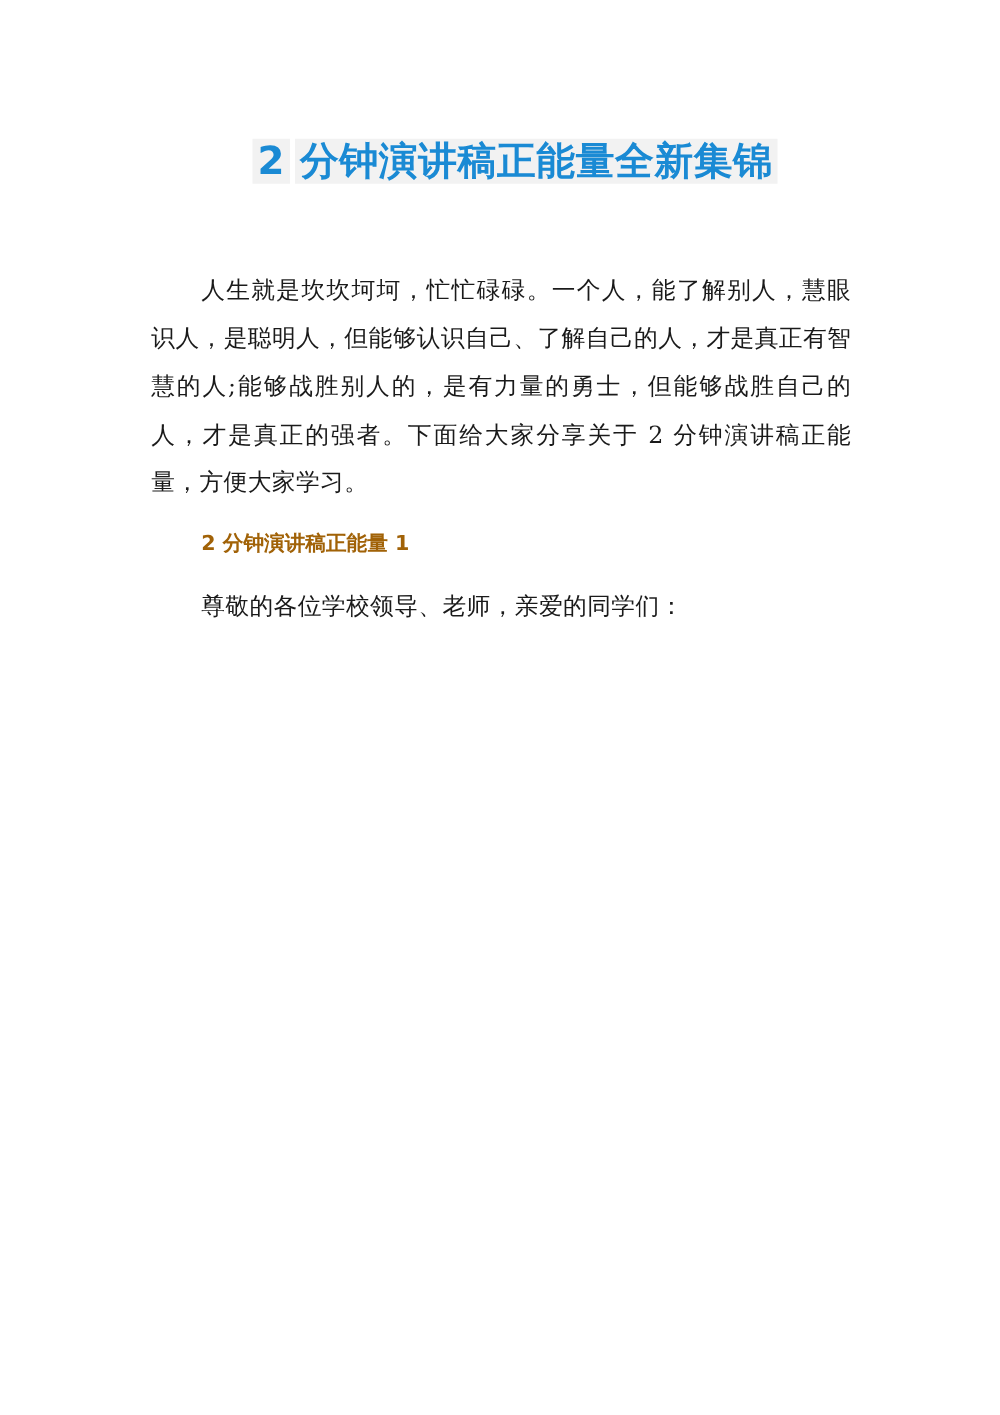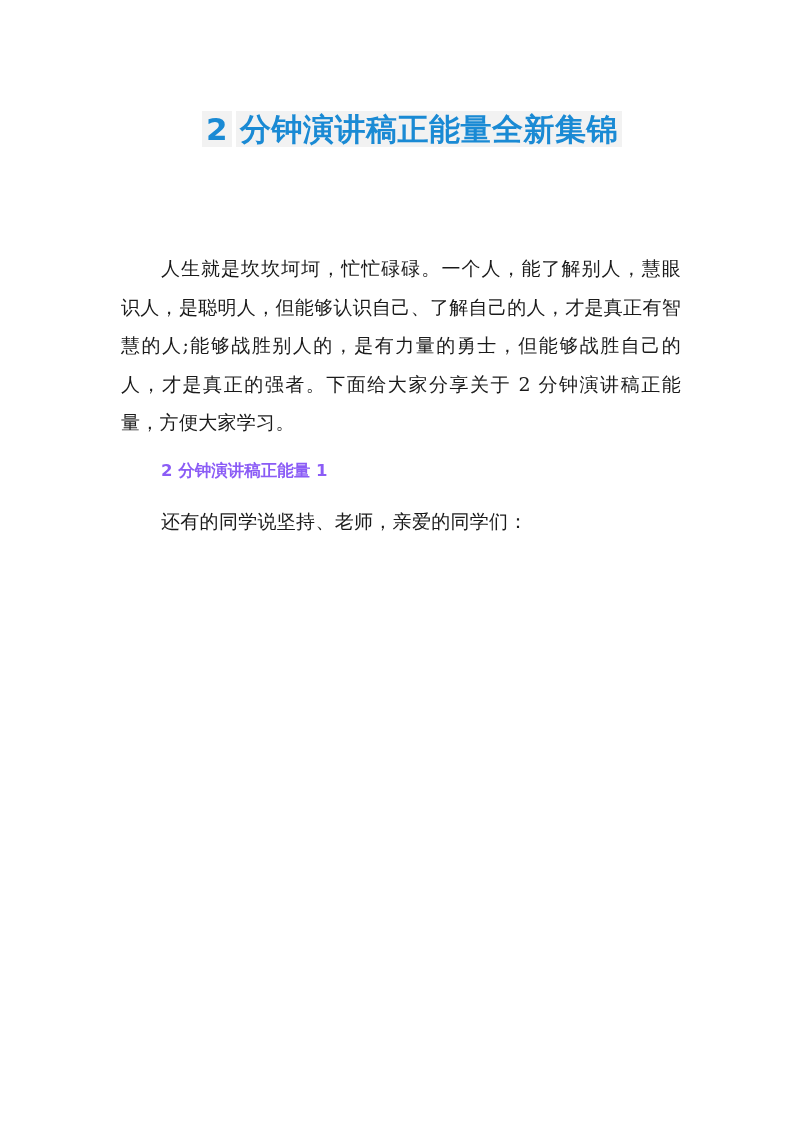--- a/index.html
+++ b/index.html
@@ -44,35 +44,34 @@
     .title .txt {
       background: #f2f2f2;
       padding: 0 4px;
       margin-left: 4px;
     }
     .body {
       position: absolute;
       left: 121px;
       top: 213px;
       width: 560px;
-      margin-top: 36px;
     }
     .para {
       font-size: 19px;
       line-height: 38.5px;
       margin: 0;
       text-indent: 40px;
       text-align: justify;
       letter-spacing: 0.3px;
     }
     .section-heading {
       font-family: "DejaVu Sans", "Liberation Sans", sans-serif;
       font-weight: bold;
       font-size: 16.5px;
-      color: #8b5cf6;
+      color: #a16207;
       line-height: 38px;
       margin: 10px 0 12px 0;
       padding-left: 40px;
     }
     .gap { height: 12px; }
     .gap-lg { height: 16px; }
   </style>
 </head>
 <body>
 
@@ -82,19 +81,19 @@
     <h1 class="title" style="margin:0;">
       <span class="num">2</span><span class="txt">分钟演讲稿正能量全新集锦</span>
     </h1>
   </div>
 
   <div class="body">
     <p class="para">人生就是坎坎坷坷，忙忙碌碌。一个人，能了解别人，慧眼识人，是聪明人，但能够认识自己、了解自己的人，才是真正有智慧的人;能够战胜别人的，是有力量的勇士，但能够战胜自己的人，才是真正的强者。下面给大家分享关于 2 分钟演讲稿正能量，方便大家学习。</p>
 
     <div class="section-heading">2 分钟演讲稿正能量 1</div>
 
-    <p class="para">还有的同学说坚持、老师，亲爱的同学们：</p>
+    <p class="para">尊敬的各位学校领导、老师，亲爱的同学们：</p>
     <div class="gap"></div>
     <div class="gap"></div>
     <div class="gap-lg"></div>
   </div>
 
 </div>
 
 </body></html>

